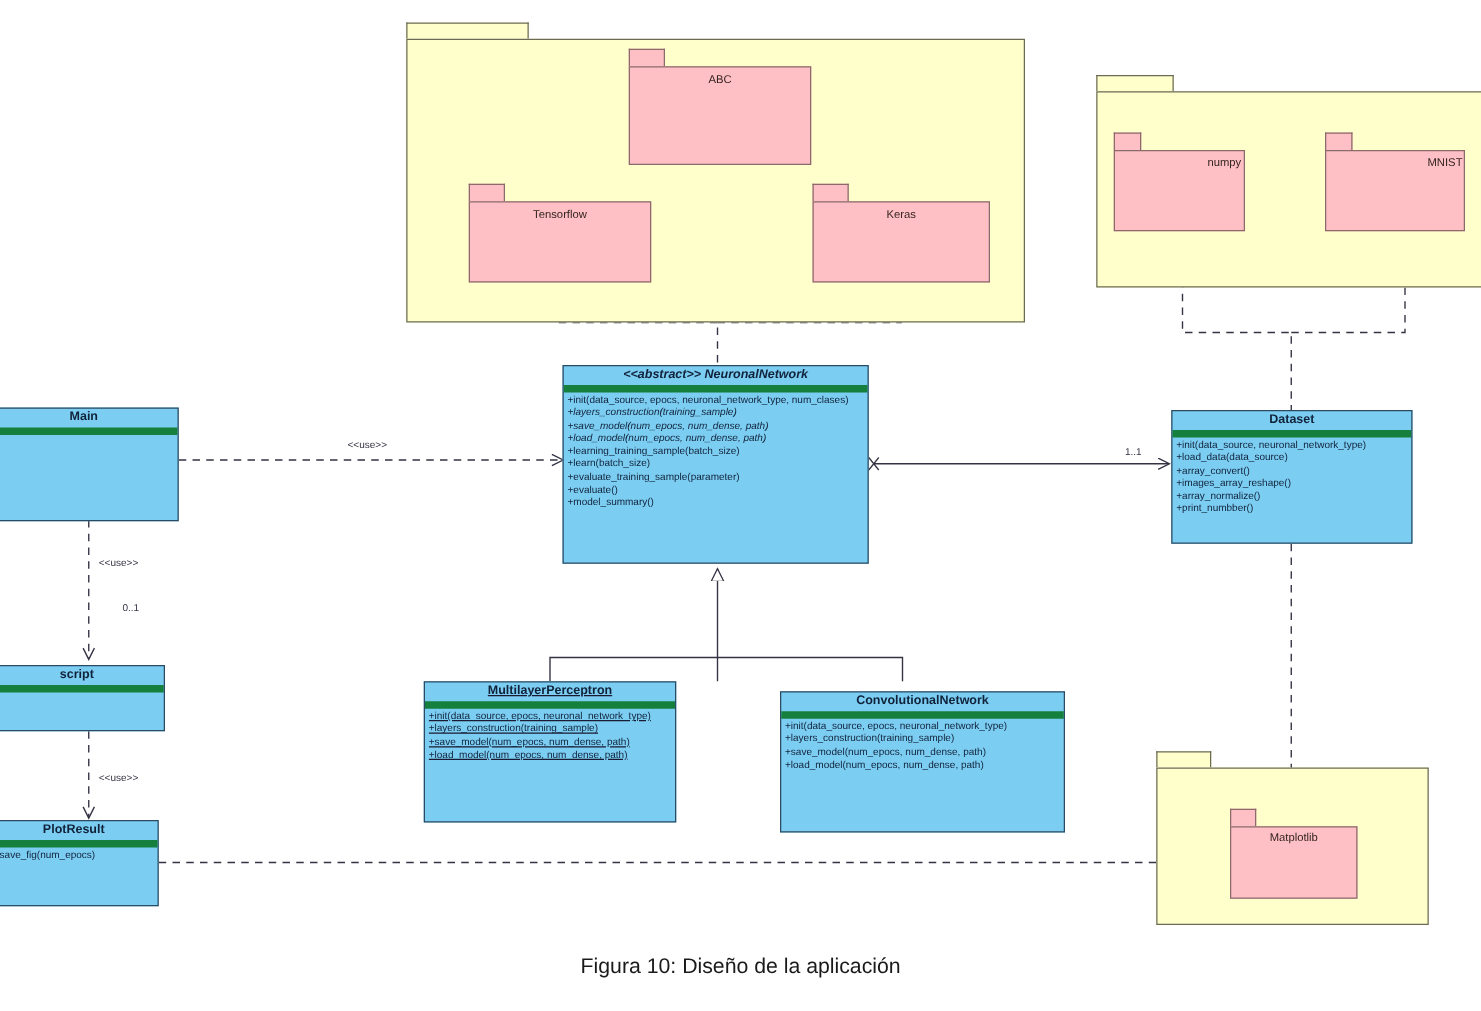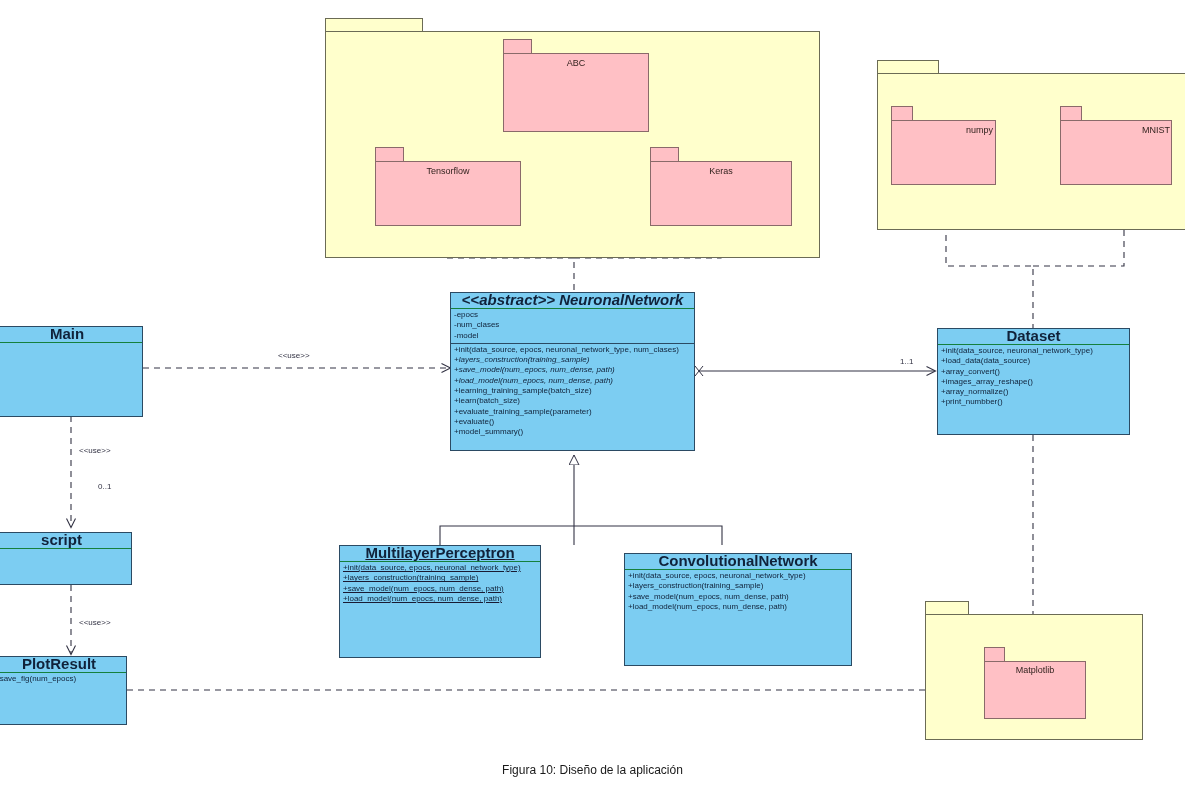--- a/index.html
+++ b/index.html
@@ -67,23 +67,23 @@
   .cls {
     position: absolute;
     box-sizing: border-box;
     border: 1px solid #2b4a63;
     background: #7ccdf2;
     display: flex;
     flex-direction: column;
   }
   .cls-title {
     box-sizing: border-box;
-    border-bottom: 1px solid #15803d;
+    border-bottom: 6px solid #15803d;
     text-align: center;
-    font-size: 15px;
+    font-size: 10px;
     font-weight: bold;
     color: #10223a;
     padding: 2px 2px 3px 2px;
     line-height: 10px;
     white-space: nowrap;
     overflow: hidden;
   }
   .cls-title.abstract {
     font-style: italic;
   }
@@ -111,21 +111,21 @@
     color: #333344;
     white-space: nowrap;
   }
 
   
   .caption {
     position: absolute;
     left: 0;
     width: 1185px;
     text-align: center;
-    font-size: 12px;
+    font-size: 17px;
     color: #1a1a1a;
   }
 </style>
 </head>
 <body>
 
 <div id="canvas">
 
   <svg id="edges" viewBox="0 0 1185 809" width="1185" height="809">
     <defs>
@@ -232,25 +232,20 @@
 
   <div class="cls" style="left:-9px; top:656px; width:136px; height:69px;">
     <div class="cls-title">PlotResult</div>
     <div class="cls-section grow">
       <div class="member">+save_fig(num_epocs)</div>
     </div>
   </div>
 
   <div class="cls" style="left:450px; top:292px; width:245px; height:159px;">
     <div class="cls-title abstract">&lt;&lt;abstract&gt;&gt; NeuronalNetwork</div>
-    <div class="cls-section bordered">
-      <div class="member">-epocs</div>
-      <div class="member">-num_clases</div>
-      <div class="member">-model</div>
-    </div>
     <div class="cls-section grow">
       <div class="member">+init(data_source, epocs, neuronal_network_type, num_clases)</div>
       <div class="member ital">+layers_construction(training_sample)</div>
       <div class="member ital">+save_model(num_epocs, num_dense, path)</div>
       <div class="member ital">+load_model(num_epocs, num_dense, path)</div>
       <div class="member">+learning_training_sample(batch_size)</div>
       <div class="member">+learn(batch_size)</div>
       <div class="member">+evaluate_training_sample(parameter)</div>
       <div class="member">+evaluate()</div>
       <div class="member">+model_summary()</div>

